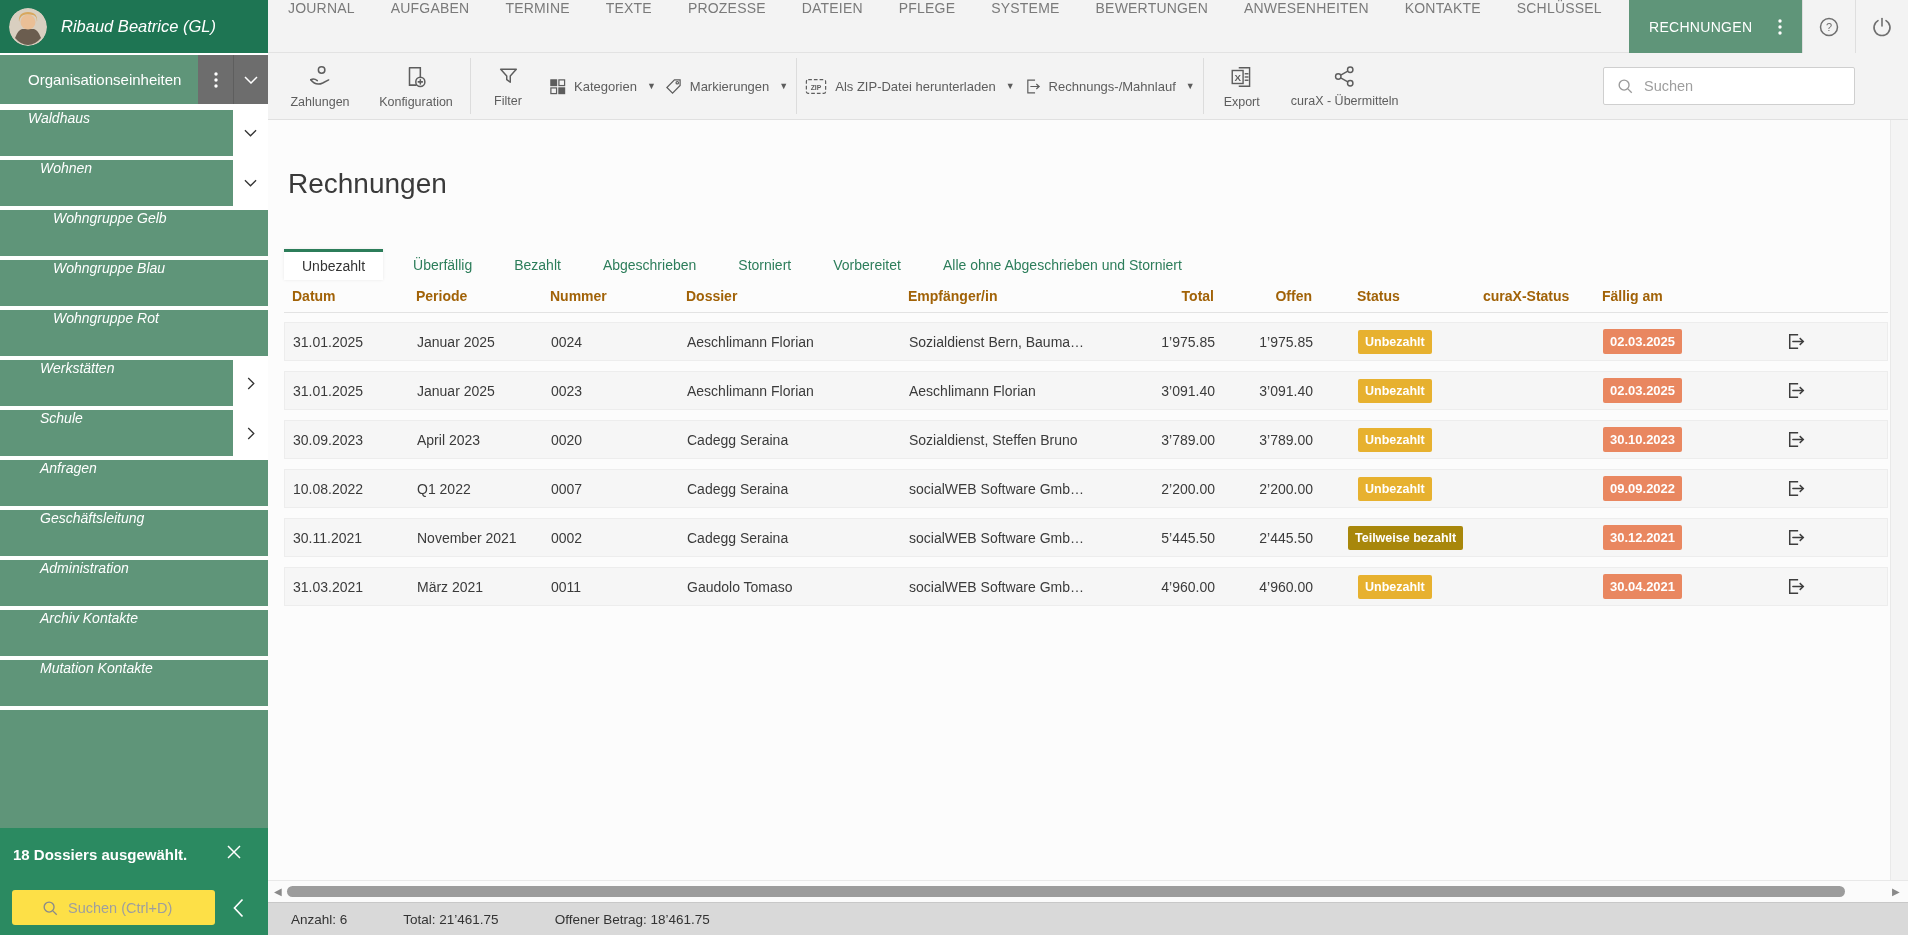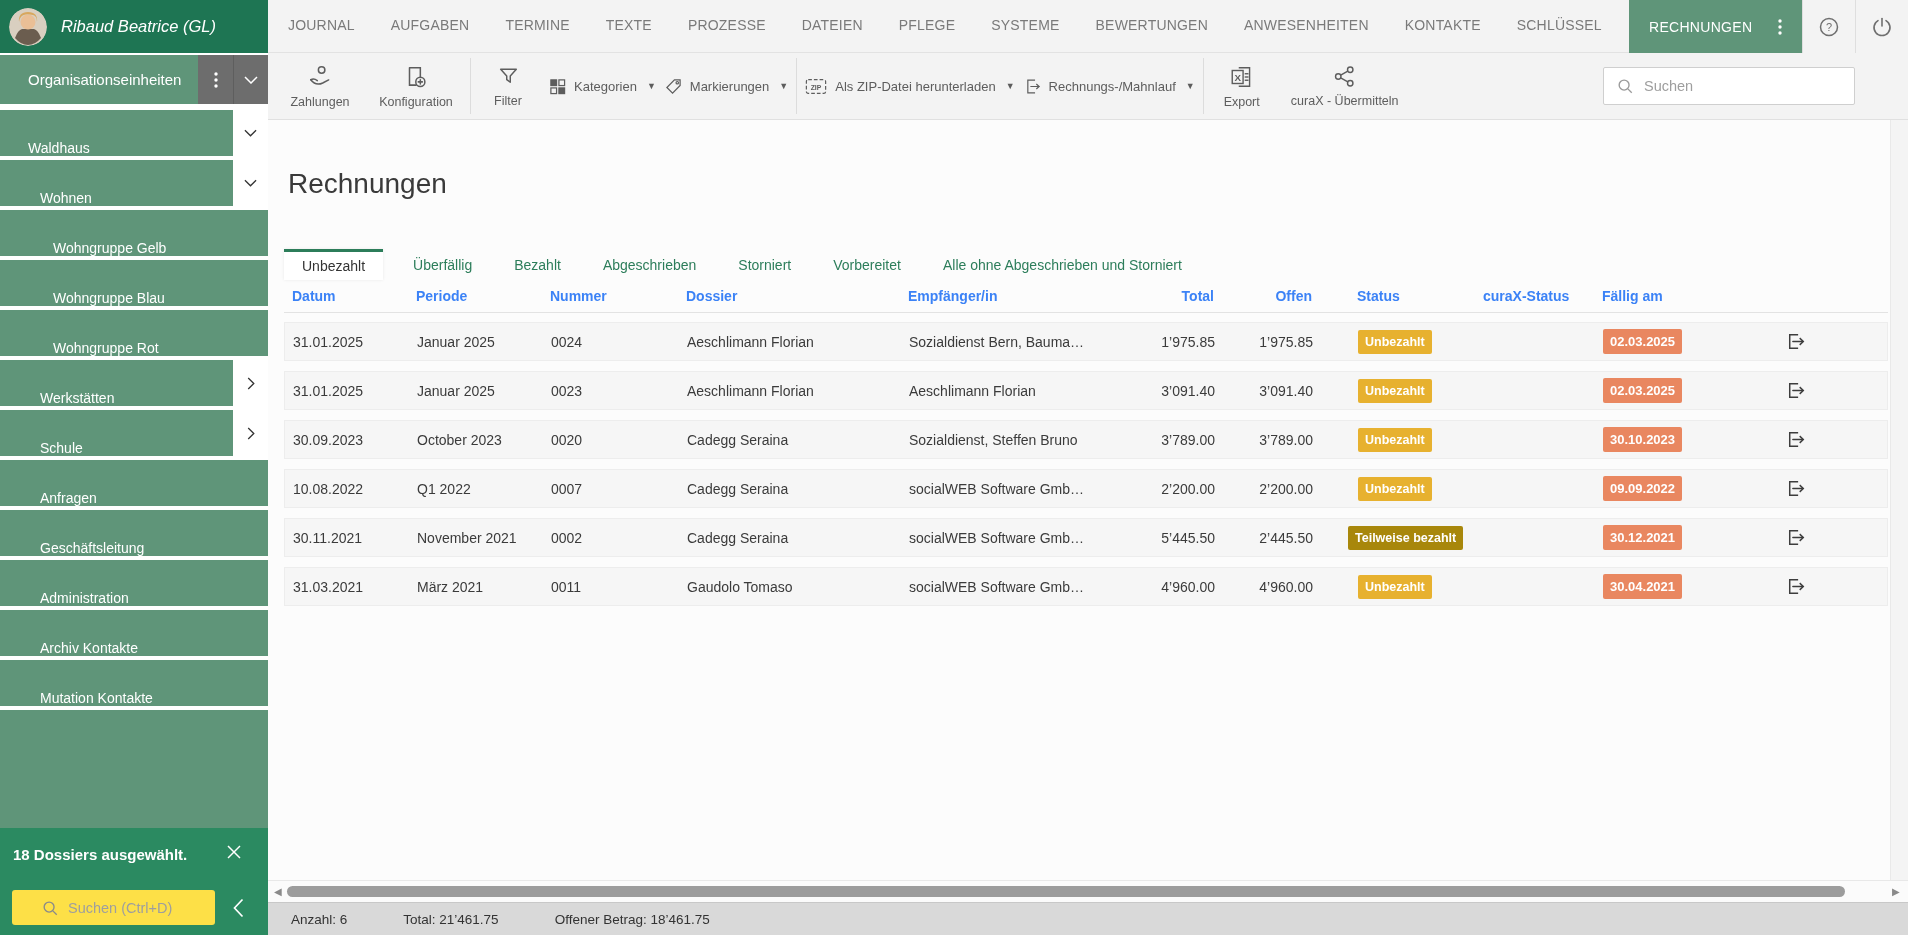--- a/index.html
+++ b/index.html
@@ -8,36 +8,36 @@
     position:relative; width:1908px; height:935px; overflow:hidden; background:#fff;
     font-family:"Liberation Sans","DejaVu Sans",sans-serif; color:#3b3b3b; font-size:14px;
   }
   svg { display:block; }
 
   
   .topbar { position:absolute; left:0; top:0; width:1908px; height:53px; background:#f3f3f3; border-bottom:1px solid #e2e2e2; }
   .user-block { position:absolute; left:0; top:0; width:268px; height:53px; background:var(--green-dark,#1e7553); display:flex; align-items:center; gap:14px; padding-left:9px; cursor:pointer;font-style:italic; }
   .avatar { width:38px; height:38px; border-radius:50%; overflow:hidden; flex:0 0 auto; }
   .user-name { color:#fff; font-size:16.5px; white-space:nowrap; }
-  .topnav { position:absolute; left:268px; top:0; height:50px; display:flex; align-items:center; gap:36px; padding-left:20px; }
+  .topnav { position:absolute; left:268px; top:0; height:50px; display:flex; align-items:flex-start; gap:36px; padding-left:20px; }
   .nav-item { color:#7a7a7a; font-size:14px; letter-spacing:.2px; white-space:nowrap; cursor:pointer; }
   .nav-right { position:absolute; right:0; top:0; height:53px; display:flex; }
   .active-nav { width:173px; height:53px; background:var(--green-sage,#5f9579); color:#fff; display:flex; align-items:center; justify-content:space-between; padding:0 20px; cursor:pointer; }
   .active-nav .lbl { font-size:14px; letter-spacing:.3px; }
   .icon-cell { width:53px; height:53px; display:flex; align-items:center; justify-content:center; border-left:1px solid #dedede; cursor:pointer; background:#f3f3f3; }
 
   
   .sidebar { position:absolute; left:0; top:53px; width:268px; height:882px; background:#fff; }
   .side-head { position:absolute; left:0; top:2px; width:268px; height:49px; display:flex; }
   .side-head .bar { flex:1; background:var(--green-sage,#5f9579); color:#fff; font-size:15px; display:flex; align-items:center; padding-left:28px; }
   .side-head .sq { width:35px; background:#6d6d6d; display:flex; align-items:center; justify-content:center; cursor:pointer; }
   .side-head .sq + .sq { border-left:1px solid #5e5e5e; }
   .side-items { position:absolute; left:0; top:57px; width:268px; }
   .side-item { display:flex; height:46px; margin-bottom:4px; cursor:pointer; }
-  .side-item .bar { flex:1; background:var(--green-sage,#5f9579); color:#fff; display:flex; align-items:flex-end; font-size:14px; }
+  .side-item .bar { flex:1; background:var(--green-sage,#5f9579); color:#fff; display:flex; align-items:flex-start; font-size:14px;font-style:italic; }
   .side-item .expander { width:35px; background:#fff; display:flex; align-items:center; justify-content:center; cursor:pointer; }
   .lv1 .bar { padding-left:28px; }
   .lv2 .bar { padding-left:40px; }
   .lv3 .bar { padding-left:53px; }
   .side-filler { position:absolute; left:0; top:657px; width:268px; height:118px; background:var(--green-sage,#5f9579); }
   .side-bottom { position:absolute; left:0; top:775px; width:268px; height:107px; background:var(--green-bright,#2b8a61); }
   .sel-banner { position:absolute; left:13px; top:18px; color:#fff; font-size:15px; font-weight:bold; }
   .sel-close { position:absolute; right:26px; top:16px; cursor:pointer; }
   .side-search { position:absolute; left:12px; top:62px; width:203px; height:35px; background:#fde047; border-radius:3px; display:flex; align-items:center; gap:9px; padding-left:29px; }
   .side-search input { border:none; outline:none; width:130px; font-size:14.5px; font-family:inherit; color:#444; background:transparent; }
@@ -54,21 +54,21 @@
   .tb-search { margin-left:auto; margin-right:53px; width:252px; height:38px; background:#fff; border:1px solid #cfcfcf; border-radius:2px; display:flex; align-items:center; gap:10px; padding-left:12px; }
   .tb-search input { border:none; outline:none; width:190px; font-size:14.5px; font-family:inherit; color:#444; background:transparent; }
 
   
   .content { position:absolute; left:268px; top:120px; width:1622px; height:760px; background:#fcfcfc; }
   .page-title { position:absolute; left:20px; top:48px; font-size:28px; font-weight:400; color:#3a3a3a; }
   .tabs { position:absolute; left:16px; top:129px; height:31px; display:flex; gap:18px; align-items:stretch; }
   .tab { display:flex; align-items:center; padding:0 12px; color:var(--green-accent,#2c7d5a); font-size:14px; cursor:pointer; white-space:nowrap; }
   .tab.active { background:#fff; border-top:3px solid var(--green-accent,#2c7d5a); box-shadow:0 0 3px rgba(0,0,0,.08); color:#333; padding:0 18px; }
   .tgrid { display:grid; grid-template-columns:124px 134px 136px 222px 190px 125px 98px 162px 119px 150px 100px 1fr; align-items:center; }
-  .thead { position:absolute; left:16px; top:160px; width:1604px; height:33px; border-bottom:1px solid #e3e3e3; font-weight:bold; color:#3b82f6; }
+  .thead { position:absolute; left:16px; top:160px; width:1604px; height:33px; border-bottom:1px solid #e3e3e3; font-weight:bold; color:#a16207; }
   .rows { position:absolute; left:16px; top:202px; width:1604px; }
   .trow { height:39px; background:#f6f6f6; border:1px solid #ededed; margin-bottom:10px; cursor:pointer; }
   .c { padding-left:8px; white-space:nowrap; overflow:hidden; text-overflow:ellipsis; }
   .c.num { text-align:right; padding-left:0; padding-right:1px; }
   .c.status { padding-left:44px; overflow:visible; }
   .c.action { display:flex; justify-content:center; padding-left:0; }
   .badge { display:inline-block; color:#fff; font-weight:bold; font-size:12.5px; padding:5px 7px; border-radius:2px; white-space:nowrap; }
   .badge.unpaid { background:var(--badge-unpaid,#e7b12f); }
   .badge.partial { background:var(--badge-partial,#a8870b); }
   .badge.due { background:var(--badge-due,#e98760); font-size:13px; }
@@ -471,21 +471,21 @@
                 <path d="M7.5 10 h9.5" stroke-linecap="round"></path>
                 <path d="M14 6.8 L17.4 10 L14 13.2"></path>
               </svg>
           </span>
         </div>
         <div class="c"></div>
       </div>
 
       <div class="trow tgrid">
         <div class="c">30.09.2023</div>
-        <div class="c">October 2023</div>
+        <div class="c">April 2023</div>
         <div class="c">0020</div>
         <div class="c">Cadegg Seraina</div>
         <div class="c">Sozialdienst, Steffen Bruno</div>
         <div class="c num">3’789.00</div>
         <div class="c num">3’789.00</div>
         <div class="c status"><span class="badge unpaid">Unbezahlt</span></div>
         <div class="c"></div>
         <div class="c"><span class="badge due">30.10.2023</span></div>
         <div class="c action">
           <span>

